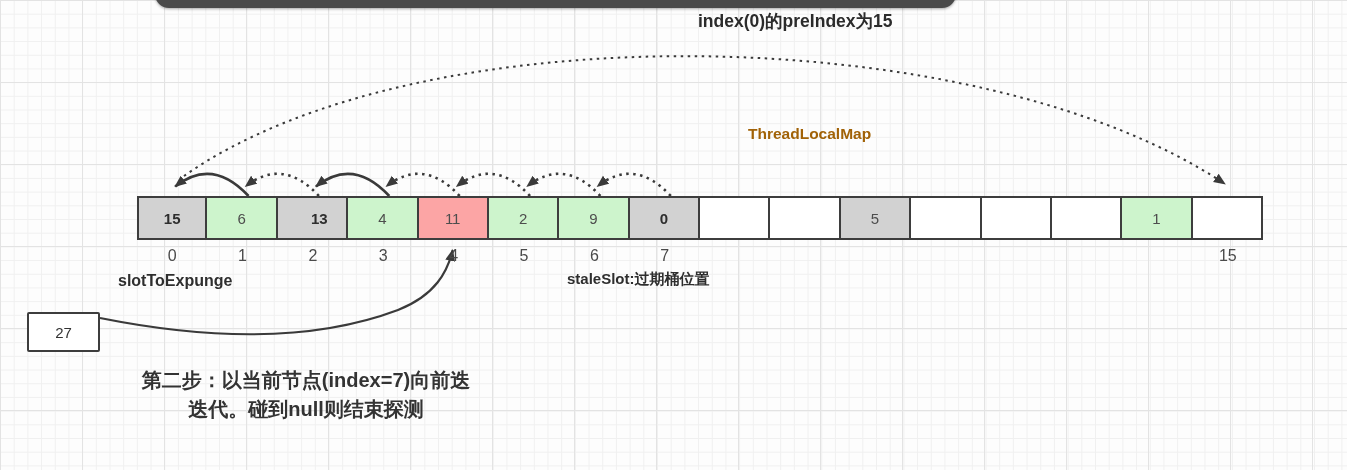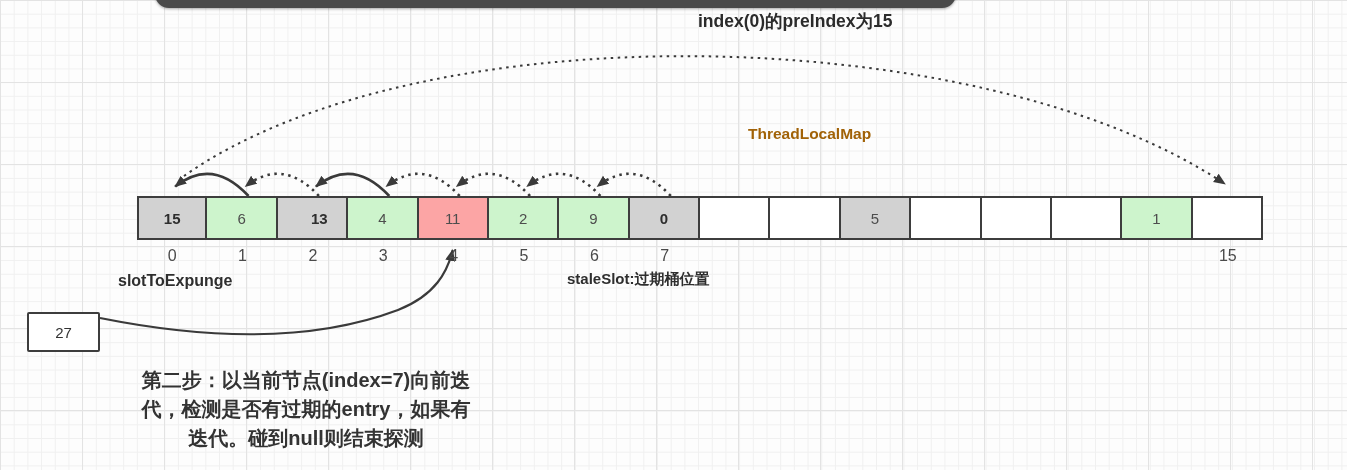--- a/index.html
+++ b/index.html
@@ -124,17 +124,16 @@
   <div class="slot-label">slotToExpunge</div>
 
   <div class="stale-label">staleSlot:过期桶位置</div>
 
   <div class="side-box">
     <span>27</span>
   </div>
 
   <div class="paragraph" id="paragraph">
       <div>第二步：以当前节点(index=7)向前迭</div>
-      <div>代，检测是否有过期的entry，如果有</div>
       <div>迭代。碰到null则结束探测</div>
     </div>
 
 </div>
 
 </body></html>

